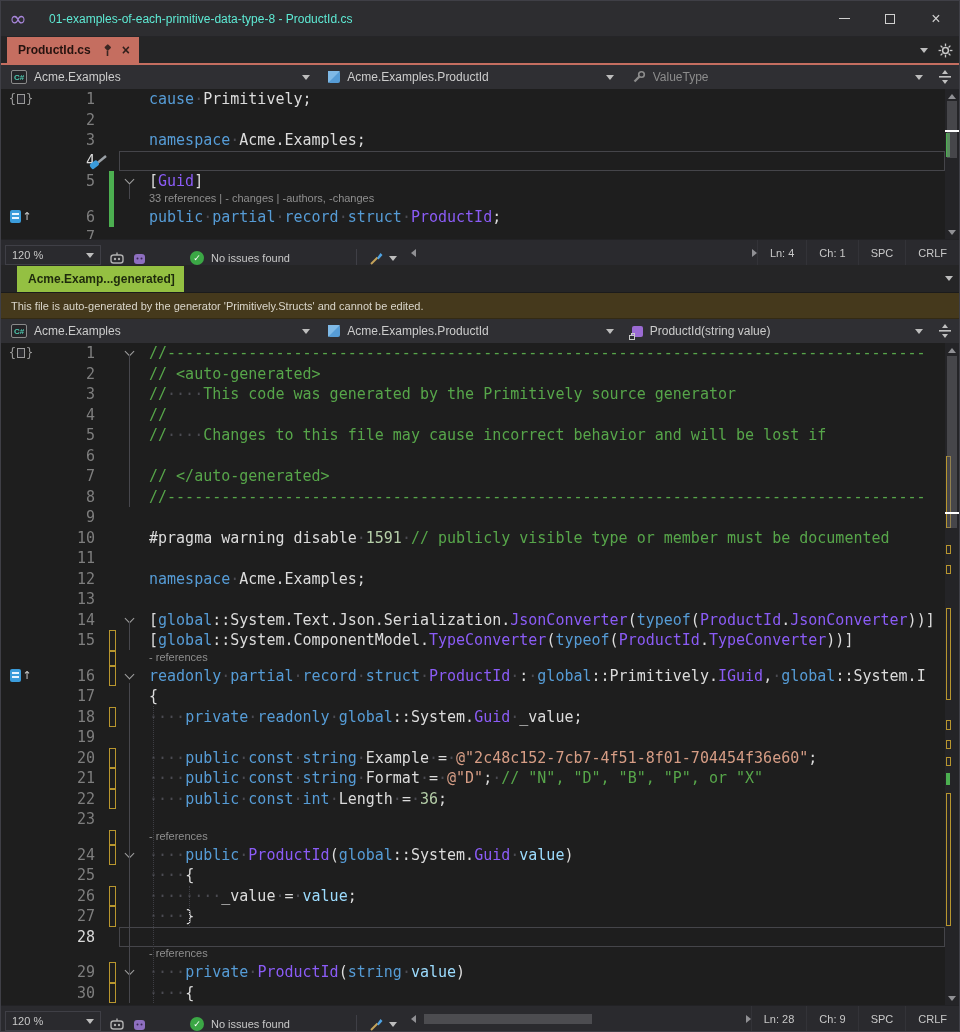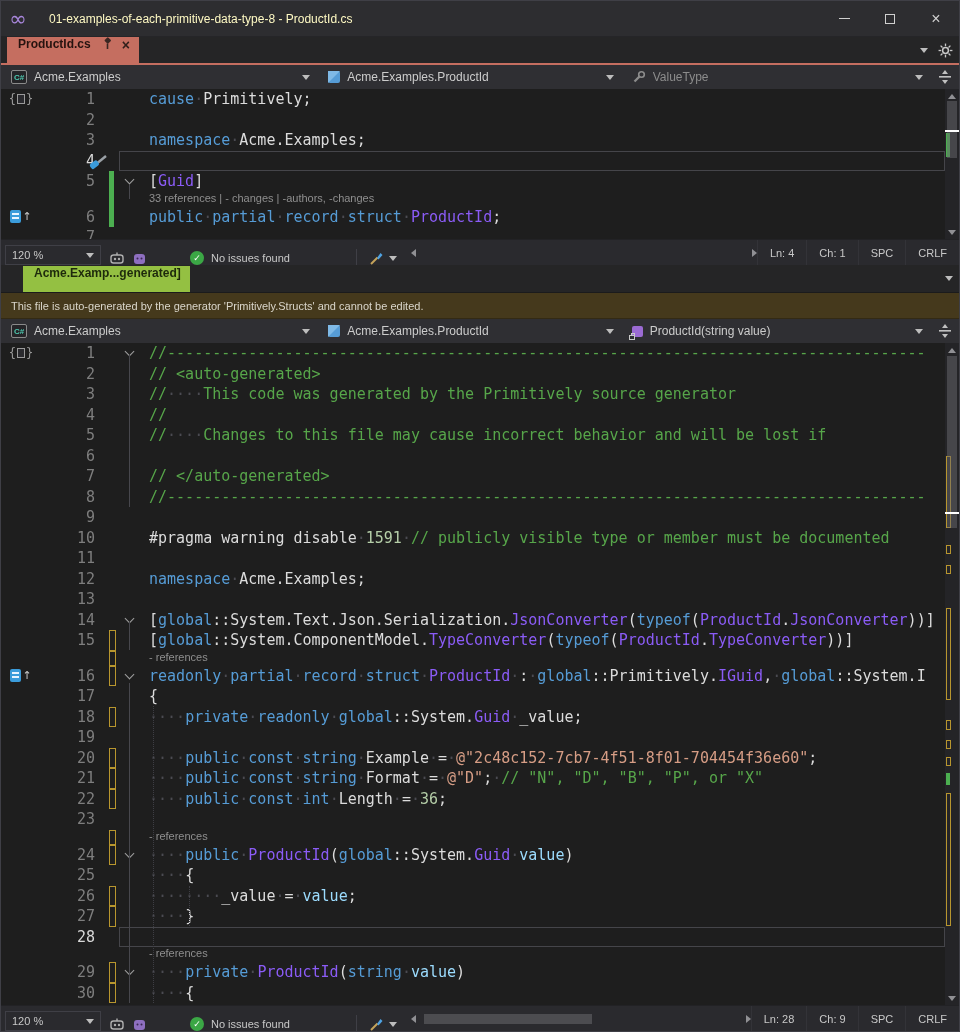--- a/index.html
+++ b/index.html
@@ -3,32 +3,32 @@
 <meta charset="utf-8">
 <style>
   * { box-sizing: border-box; margin: 0; padding: 0; }
   html,body { width: 960px; height: 1032px; overflow: hidden; }
   body { background:#1E1E1E; font-family:"Liberation Sans", sans-serif; color:#C8C8C8;
          border:1px solid #3F3F46; position:relative; }
 
   
   .titlebar { height:36px; background:#2D2D30; display:flex; align-items:center; border-bottom:1px solid #252528;}
   .vslogo { width:34px; text-align:center; font-size:21px; color:#A886DB; font-family:"DejaVu Sans", sans-serif; }
-  .wtitle { font-size:12px; color:#fef9c3; margin-left:14px; flex:1; }
+  .wtitle { font-size:12px; color:#5eead4; margin-left:14px; flex:1; }
   .winbtns { display:flex; height:100%; }
   .winbtn { width:46px; height:100%; display:flex; align-items:center; justify-content:center; color:#CFCFCF; font-size:13px; }
   .glyph-min { width:11px; height:1px; background:#CFCFCF; display:inline-block;}
   .glyph-max { width:10px; height:10px; border:1px solid #CFCFCF; display:inline-block;}
 
   
   .tabstrip { height:28px; background:#252526; display:flex; align-items:flex-end; position:relative; }
   .tabstrip.red { border-bottom:2px solid #C56E60; }
-  .tab { height:26px; display:flex; align-items:flex-start; padding:0 9px 0 11px; font-size:12px; }
+  .tab { height:26px; display:flex; align-items:center; padding:0 9px 0 11px; font-size:12px; }
   .tab.red { background:#C56E60; color:#26130F; margin-left:6px; }
-  .tab.green { background:#94C042; color:#1E2A0C; margin-left:22px; }
+  .tab.green { background:#94C042; color:#1E2A0C; margin-left:16px; }
   .tab .pin { margin-left:11px; }
   .tab .tclose { margin-left:9px; font-size:14px; font-weight:bold; color:#32201C; }
   .strip-icons { position:absolute; right:6px; top:0; height:26px; display:flex; align-items:center; gap:10px; }
 
   .caret { width:0; height:0; border-left:4px solid transparent; border-right:4px solid transparent; border-top:5px solid #BDBDBD; display:inline-block; }
 
   
   .navbar { height:24px; background:#2F2F33; display:flex; align-items:center; font-size:12px; color:#CCCCCC; }
   .navsec { display:flex; align-items:center; height:100%; padding-left:10px; }
   .navsec .lbl { margin-left:7px; white-space:nowrap; overflow:hidden; }

